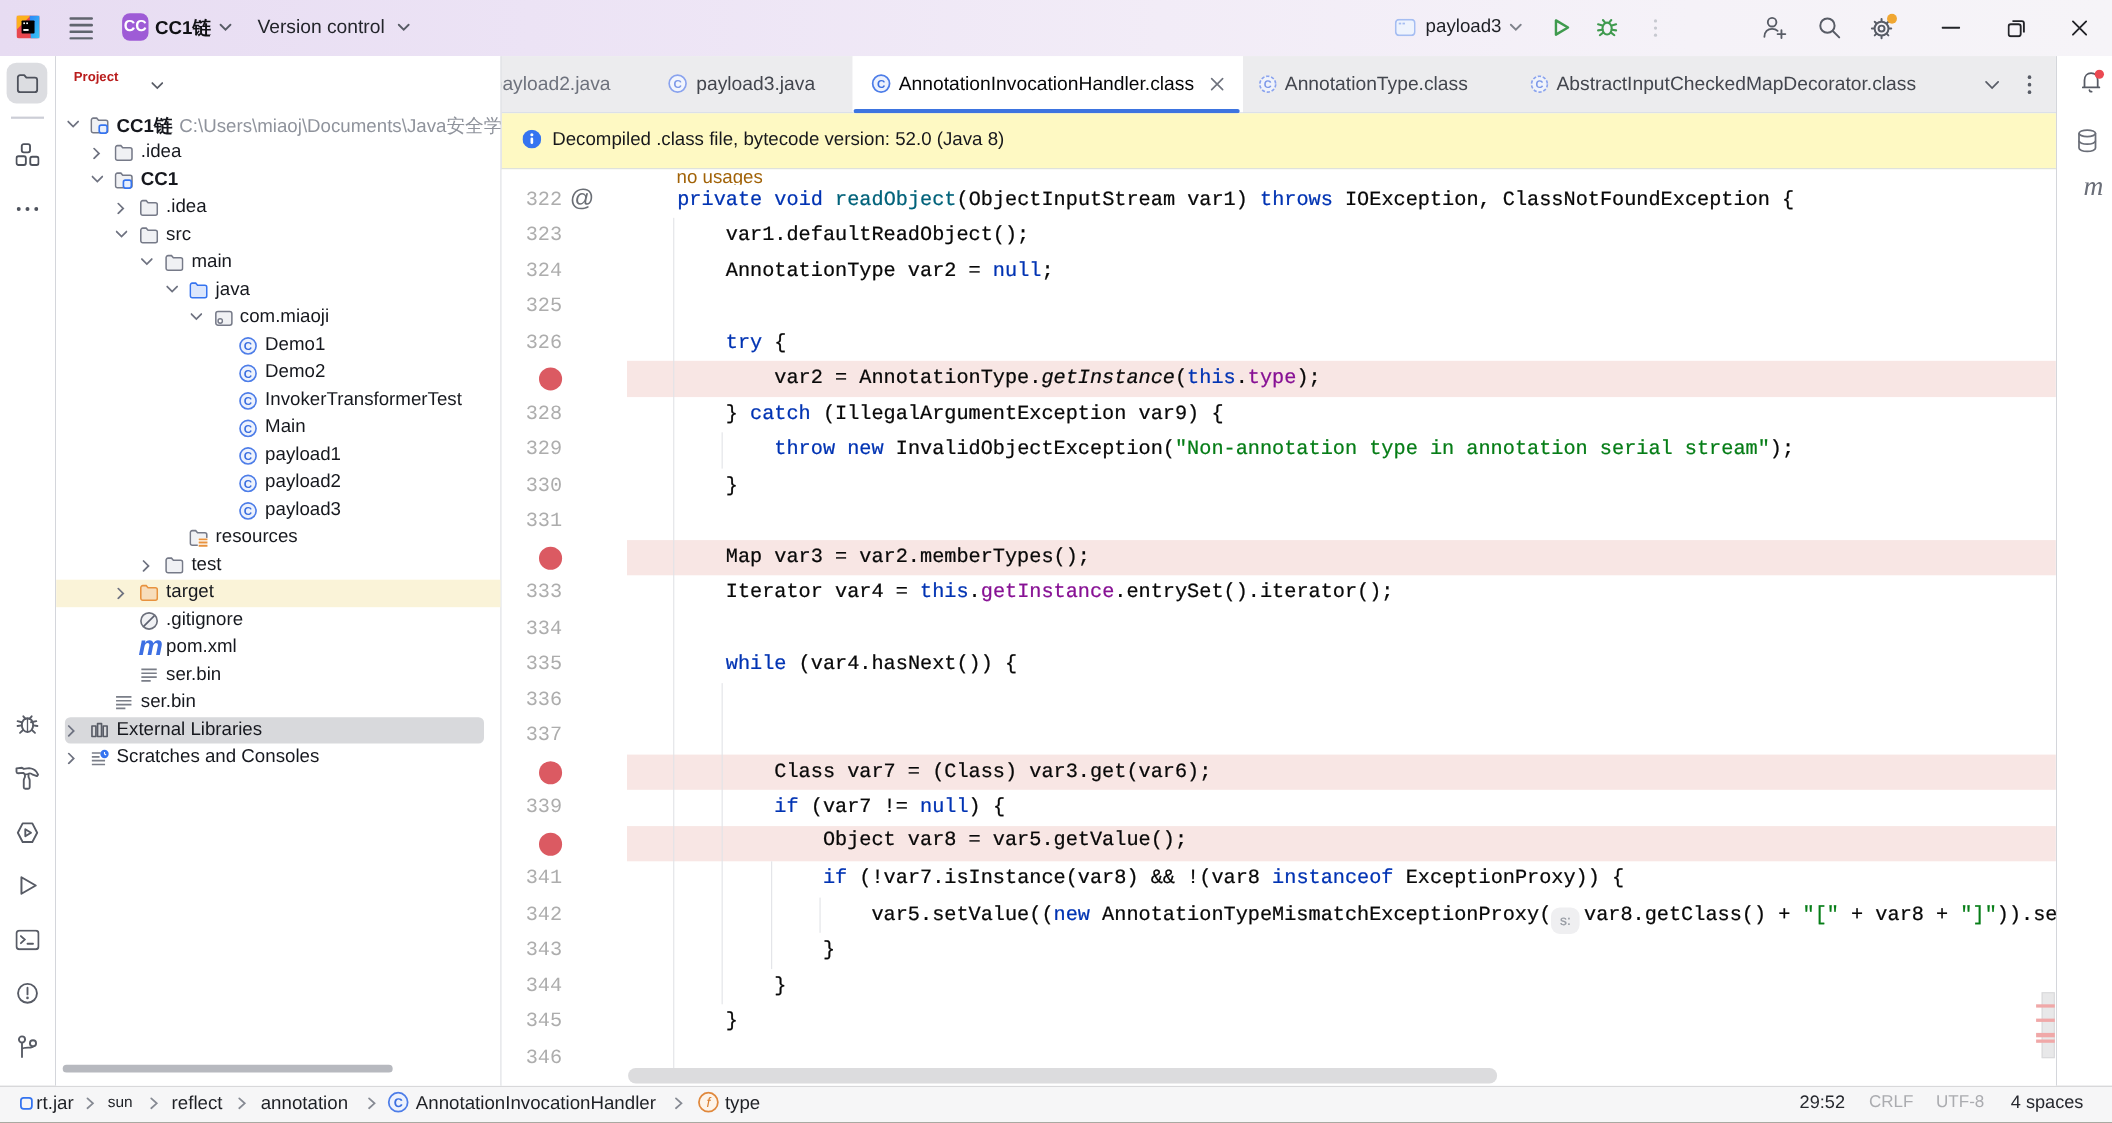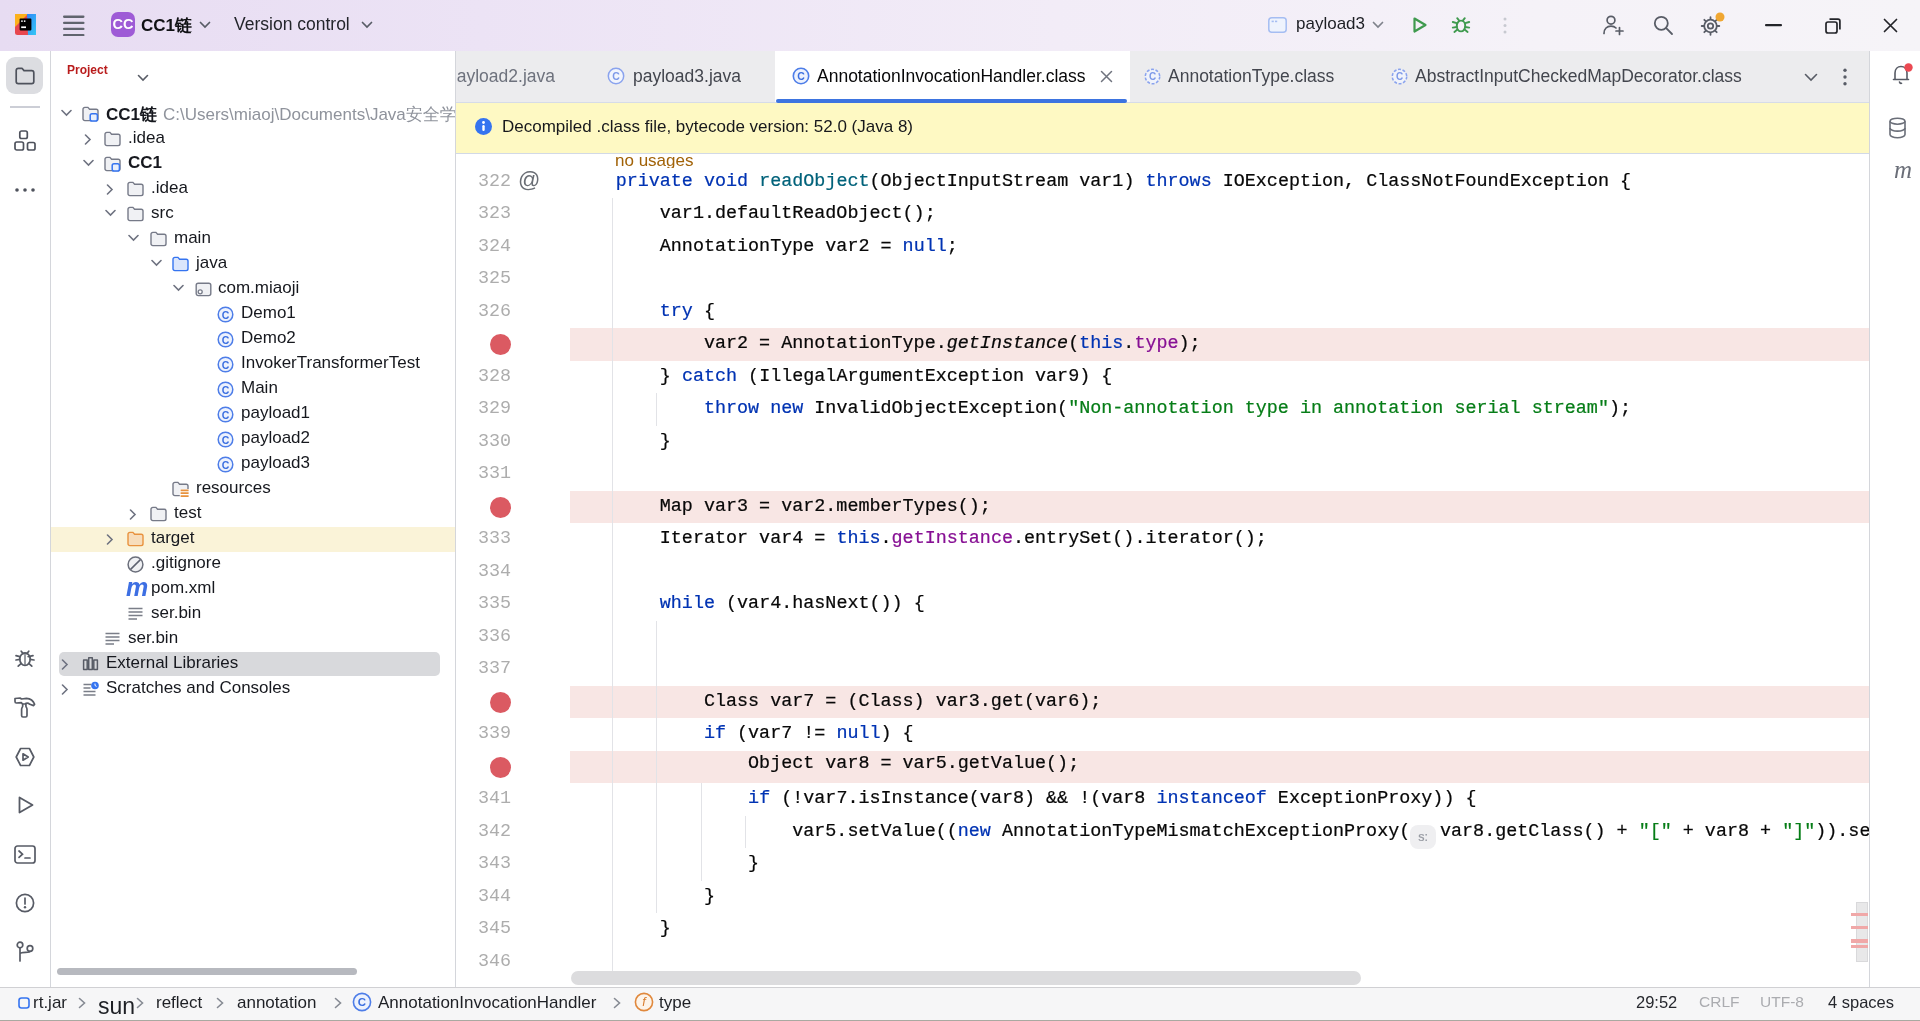--- a/index.html
+++ b/index.html
@@ -215,21 +215,21 @@
 </div>
 
 <div class="abs" id="status">
   <svg class="abs" style="left:18px;top:9px" width="12" height="12" viewBox="0 0 12 12">
       <rect x="1" y="1" width="10" height="10" rx="2.5" fill="none" stroke="#3574f0" stroke-width="1.6"></rect>
     </svg>
   <div class="abs" style="left:33px;top:5px;font-size:17px;color:#1e2025">rt.jar</div>
   <svg class="abs" style="left:78px;top:9px" width="8" height="12" viewBox="0 0 8 12">
       <path d="M1.5 1.5 L6.5 6 L1.5 10.5" fill="none" stroke="#868a93" stroke-width="1.6" stroke-linecap="round"></path>
     </svg>
-  <div class="abs" style="left:98px;top:5px;font-size:23px;color:#1e2025">sun</div>
+  <div class="abs" style="left:98px;top:5px;font-size:14px;color:#1e2025">sun</div>
   <svg class="abs" style="left:136px;top:9px" width="8" height="12" viewBox="0 0 8 12">
       <path d="M1.5 1.5 L6.5 6 L1.5 10.5" fill="none" stroke="#868a93" stroke-width="1.6" stroke-linecap="round"></path>
     </svg>
   <div class="abs" style="left:156px;top:5px;font-size:17px;color:#1e2025">reflect</div>
   <svg class="abs" style="left:216px;top:9px" width="8" height="12" viewBox="0 0 8 12">
       <path d="M1.5 1.5 L6.5 6 L1.5 10.5" fill="none" stroke="#868a93" stroke-width="1.6" stroke-linecap="round"></path>
     </svg>
   <div class="abs" style="left:237px;top:5px;font-size:17px;color:#1e2025">annotation</div>
   <svg class="abs" style="left:334px;top:9px" width="8" height="12" viewBox="0 0 8 12">
       <path d="M1.5 1.5 L6.5 6 L1.5 10.5" fill="none" stroke="#868a93" stroke-width="1.6" stroke-linecap="round"></path>

